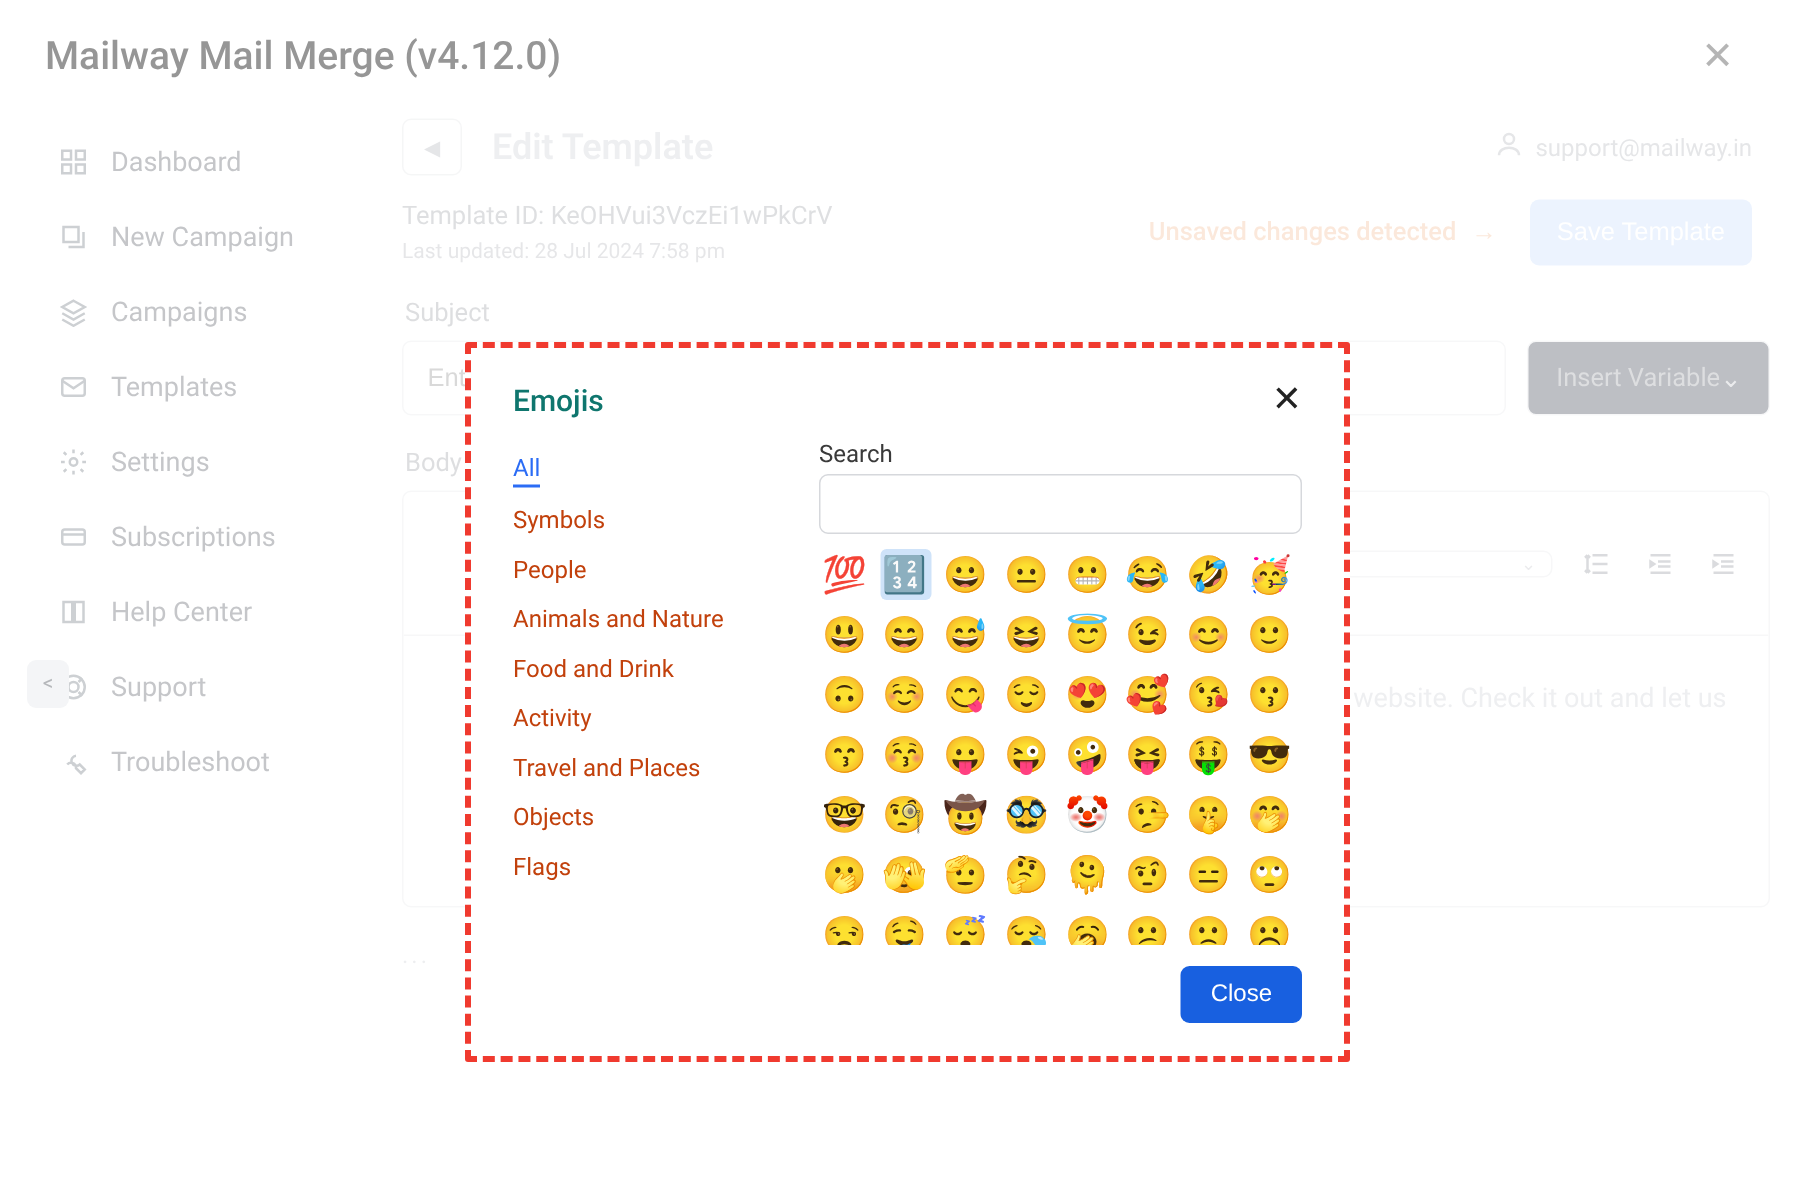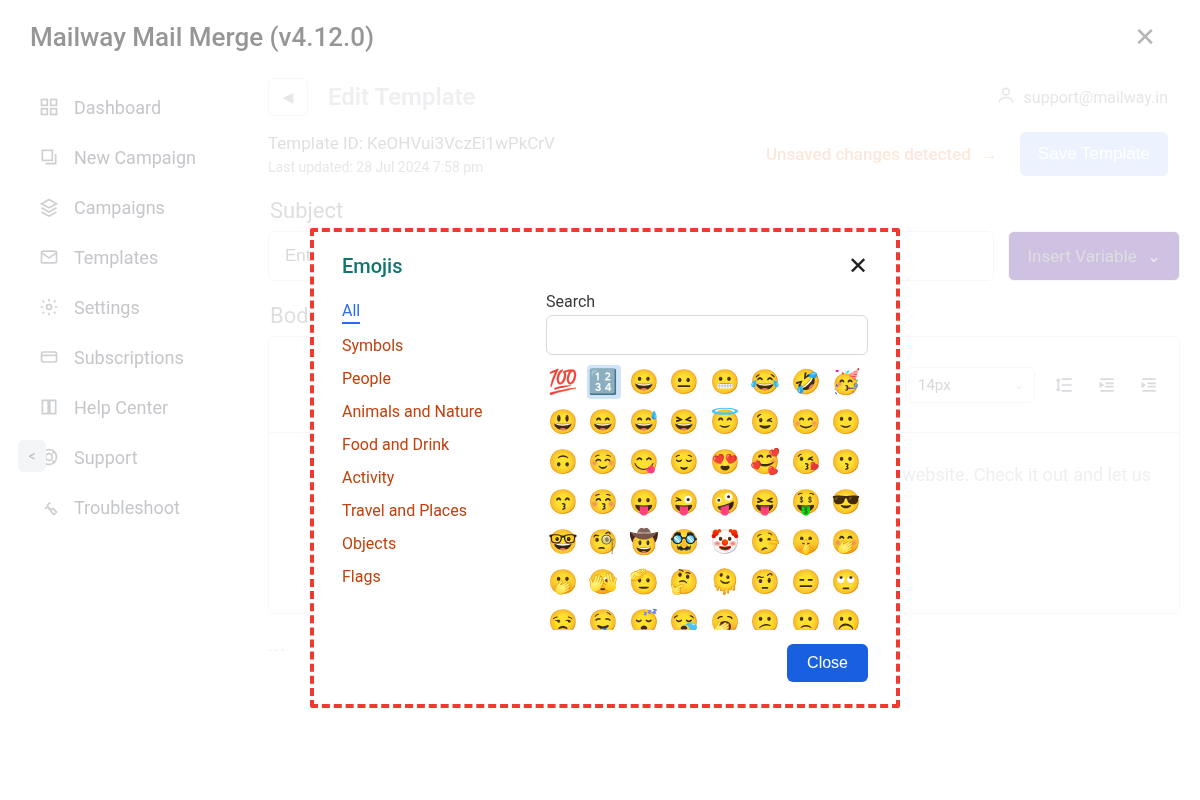--- a/index.html
+++ b/index.html
@@ -137,21 +137,21 @@
   .save-btn {
     background: #b9d3fb;
     color: #fff;
     border: none;
     padding: 12px 18px;
     border-radius: 6px;
     font-size: 17px;
     cursor: pointer;
   }
   .field-label {
-    font-size: 22px;
+    font-size: 17px;
     color: #85888e;
     margin: 22px 0 8px 2px;
   }
   .subject-row {
     display: flex;
     gap: 14px;
   }
   .subject-input {
     flex: 1;
     border: 1px solid #e1e3e6;
@@ -162,23 +162,22 @@
     background:#fff;
   }
   .insert-var {
     border: 1px solid #e1e3e6;
     border-radius: 6px;
     padding: 12px 18px;
     font-size: 17px;
     color: #85888e;
     display: flex;
     align-items: center;
-    gap: 10px;
-    cursor: pointer;
-    background:#4c1d95;
+    cursor: pointer;
+    background:#0f172a;
   }
   .editor-wrap {
     border: 1px solid #e1e3e6;
     border-radius: 6px;
     margin-top: 6px;
     overflow: hidden;
     background:#fff;
   }
   .toolbar {
     border-bottom: 1px solid #e1e3e6;
@@ -490,24 +489,20 @@
         <span>Insert Variable</span>
         <span style="color:#b5b8be">⌄</span>
       </div>
     </div>
 
     <div class="field-label">Body</div>
     <div class="editor-wrap">
       <div class="toolbar">
         <div style="flex:1"></div>
         <div class="tool-sel" style="width:140px;">
-          <span class="chev">⌄</span>
-        </div>
-        <div class="tool-sel" style="width:130px;">
-          <span>14px</span>
           <span class="chev">⌄</span>
         </div>
         <span class="tool-icon">
           <svg viewBox="0 0 24 24" stroke="currentColor" stroke-width="2" fill="none">
               <path d="M8 5h12M8 12h12M8 19h12M4 5l-2 2M4 5l2 2M4 19l-2-2M4 19l2-2M4 5v14"></path>
             </svg>
         </span>
         <span class="tool-icon">
           <svg viewBox="0 0 24 24" stroke="currentColor" stroke-width="2" fill="none">
               <path d="M4 5h16M10 10h10M10 14h10M4 19h16M7 12l-3-2v4z" fill="currentColor"></path>

